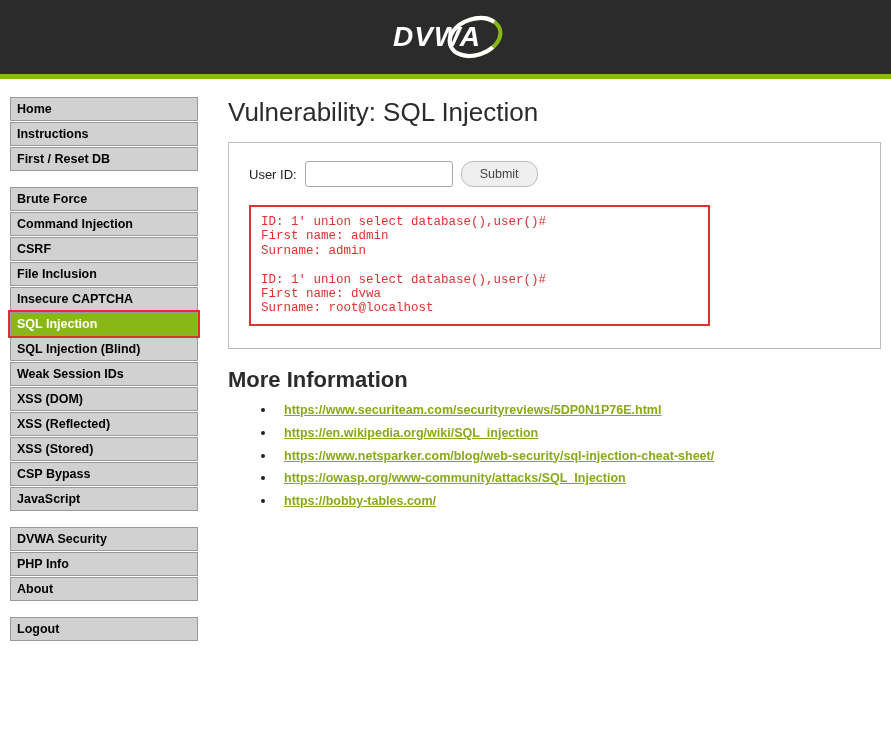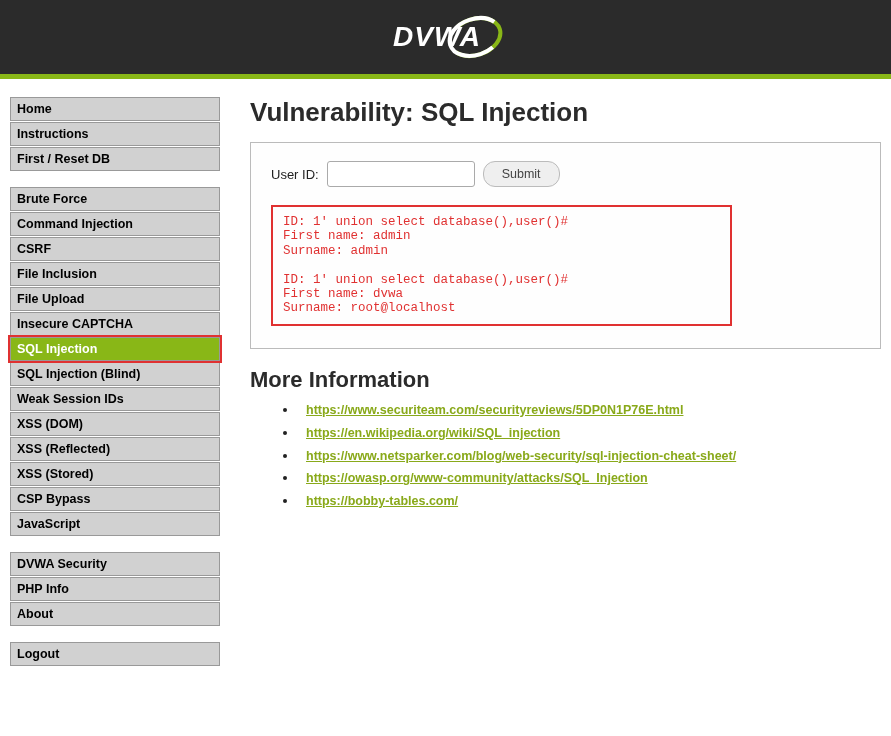--- a/index.html
+++ b/index.html
@@ -5,21 +5,21 @@
     * { box-sizing: border-box; margin: 0; padding: 0; }
     body { font-family: Arial, Helvetica, sans-serif; background: #fff; color: #222; font-size: 13px; }
 
     .header-bar { background: #2b2b2b; height: 74px; display: flex; justify-content: center; align-items: center; }
     .logo { color: #0ea5e9; font-size: 30px; font-weight: bold; font-style: italic; letter-spacing: 1px; display: flex; align-items: center; }
 
     .accent-bar { height: 5px; background: #89b717; }
 
     .page-wrap { display: flex; padding: 18px 10px 10px 10px; gap: 30px; }
 
-    .sidebar { width: 210px; flex-shrink: 0; }
+    .sidebar { width: 188px; flex-shrink: 0; }
     .nav-group { margin-bottom: 16px; }
     .nav-item {
       display: block;
       background: #d1d1d1;
       border: 1px solid #999;
       padding: 4px 6px;
       margin-bottom: 1px;
       font-size: 12.5px;
       color: #000;
       font-weight: bold;
@@ -27,21 +27,21 @@
       text-decoration: none;
     }
     .nav-item.active {
       background: #89b717;
       color: #fff;
       outline: 2px solid #e03131;
       outline-offset: 0px;
     }
 
     .main { flex: 1; min-width: 0; }
-    h1 { font-size: 26px; font-weight: bold; color: #2b2b2b; margin-bottom: 14px; }
+    h1 { font-size: 26px; font-weight: normal; color: #2b2b2b; margin-bottom: 14px; }
     h2 { font-size: 22px; font-weight: bold; color: #2b2b2b; margin: 18px 0 10px 0; }
 
     .vuln-box {
       border: 1px solid #bbb;
       padding: 18px 20px 22px 20px;
       margin-bottom: 8px;
       background: #fefefe;
     }
 
     .form-row { display: flex; align-items: center; gap: 8px; margin-bottom: 18px; }
@@ -100,21 +100,20 @@
       <div class="nav-group">
         <a class="nav-item">Home</a>
         <a class="nav-item">Instructions</a>
         <a class="nav-item">First / Reset DB</a>
       </div>
       <div class="nav-group">
         <a class="nav-item">Brute Force</a>
         <a class="nav-item">Command Injection</a>
         <a class="nav-item">CSRF</a>
         <a class="nav-item">File Inclusion</a>
-        <a class="nav-item">File Upload</a>
         <a class="nav-item">Insecure CAPTCHA</a>
         <a class="nav-item active">SQL Injection</a>
         <a class="nav-item">SQL Injection (Blind)</a>
         <a class="nav-item">Weak Session IDs</a>
         <a class="nav-item">XSS (DOM)</a>
         <a class="nav-item">XSS (Reflected)</a>
         <a class="nav-item">XSS (Stored)</a>
         <a class="nav-item">CSP Bypass</a>
         <a class="nav-item">JavaScript</a>
       </div>

